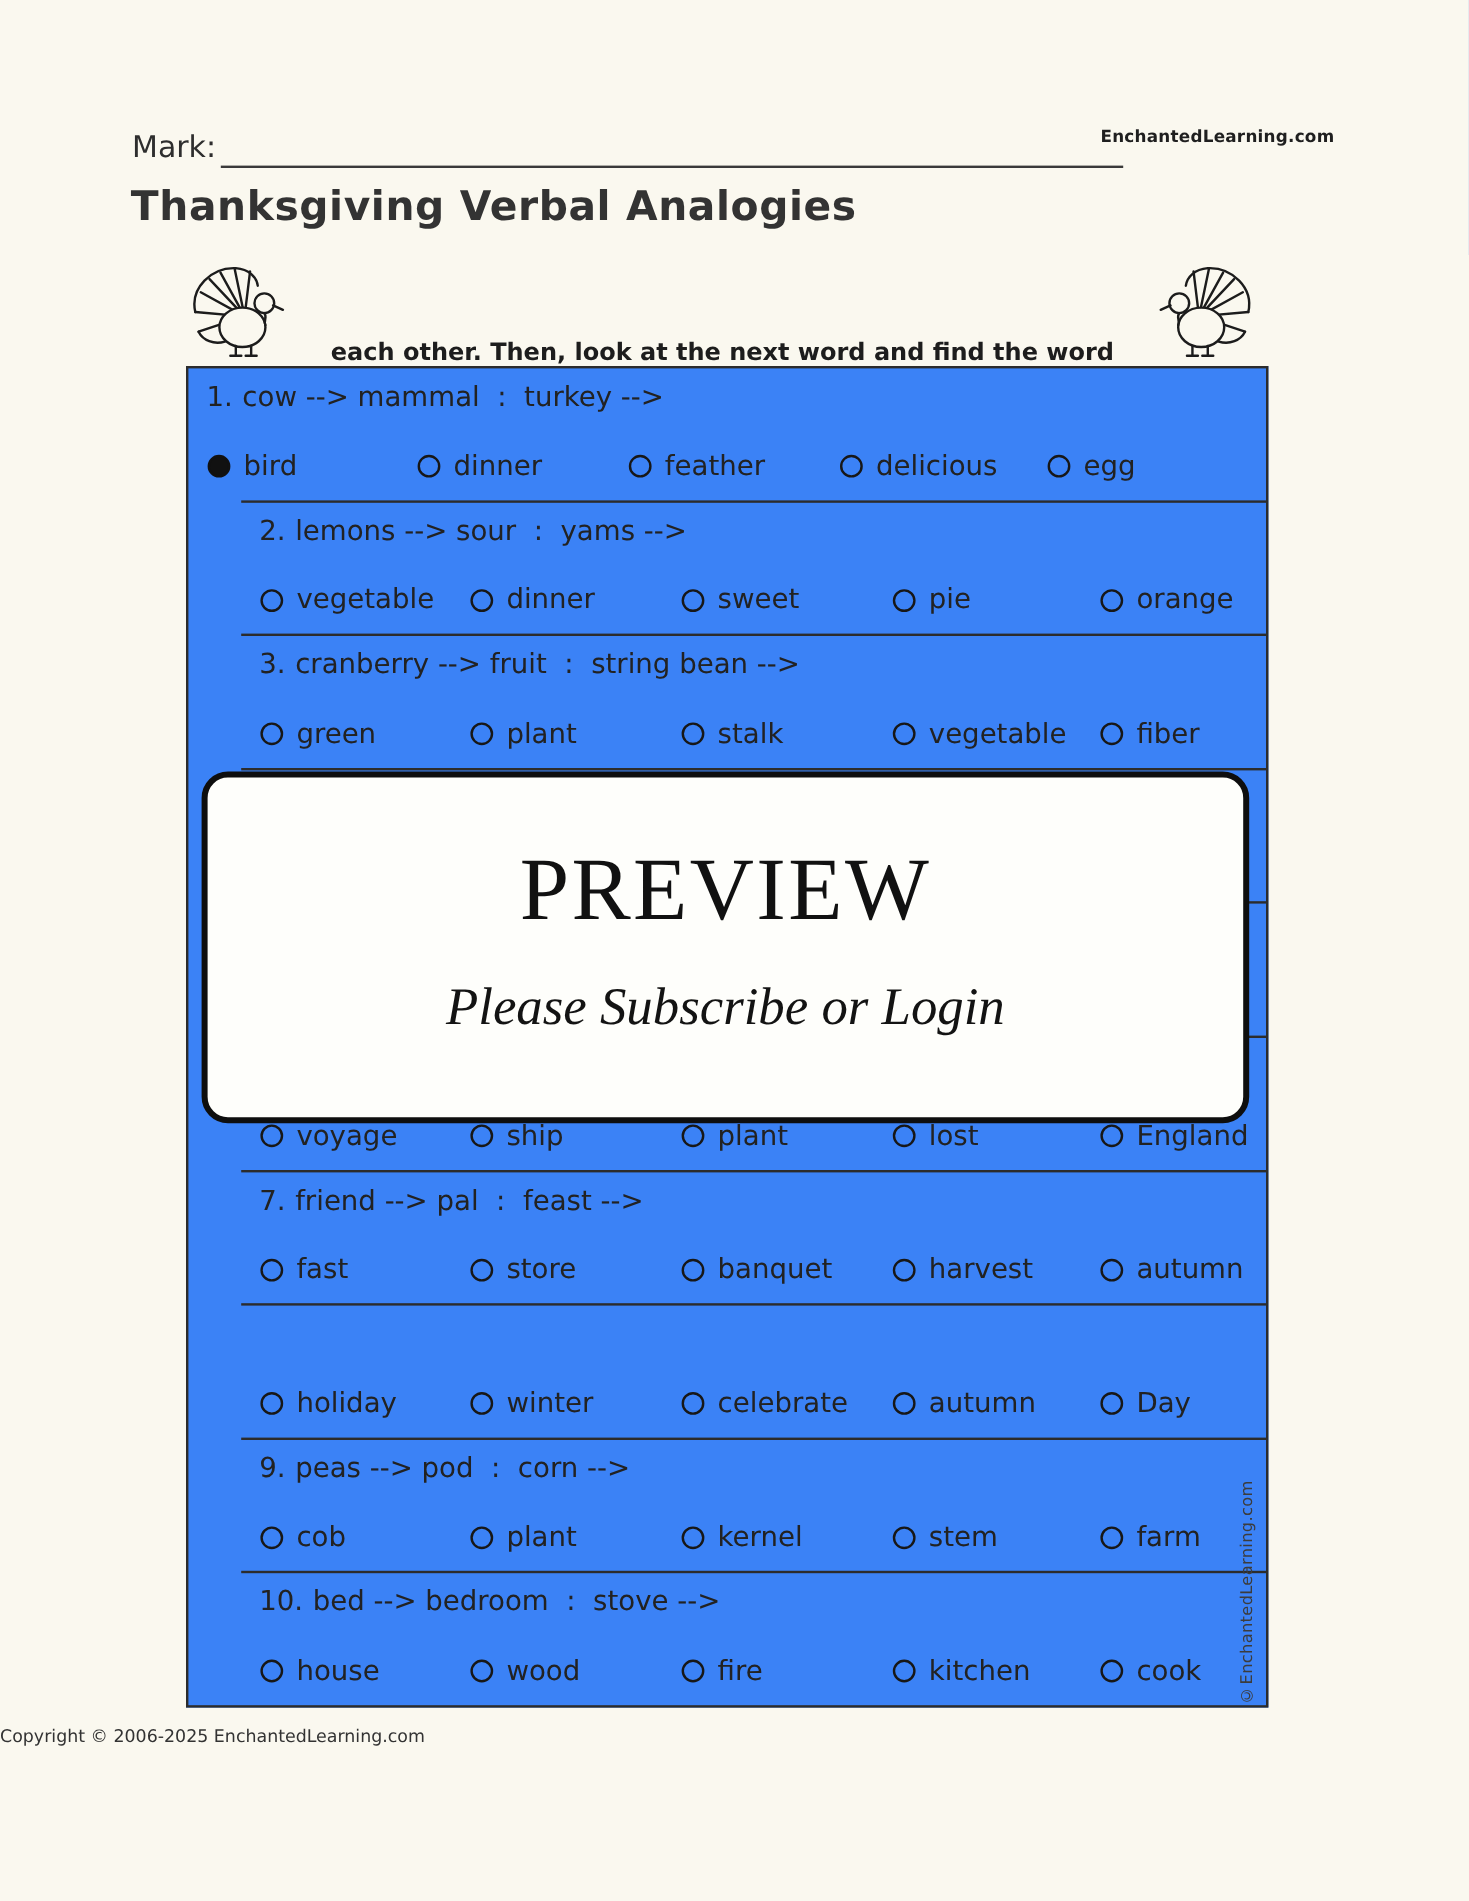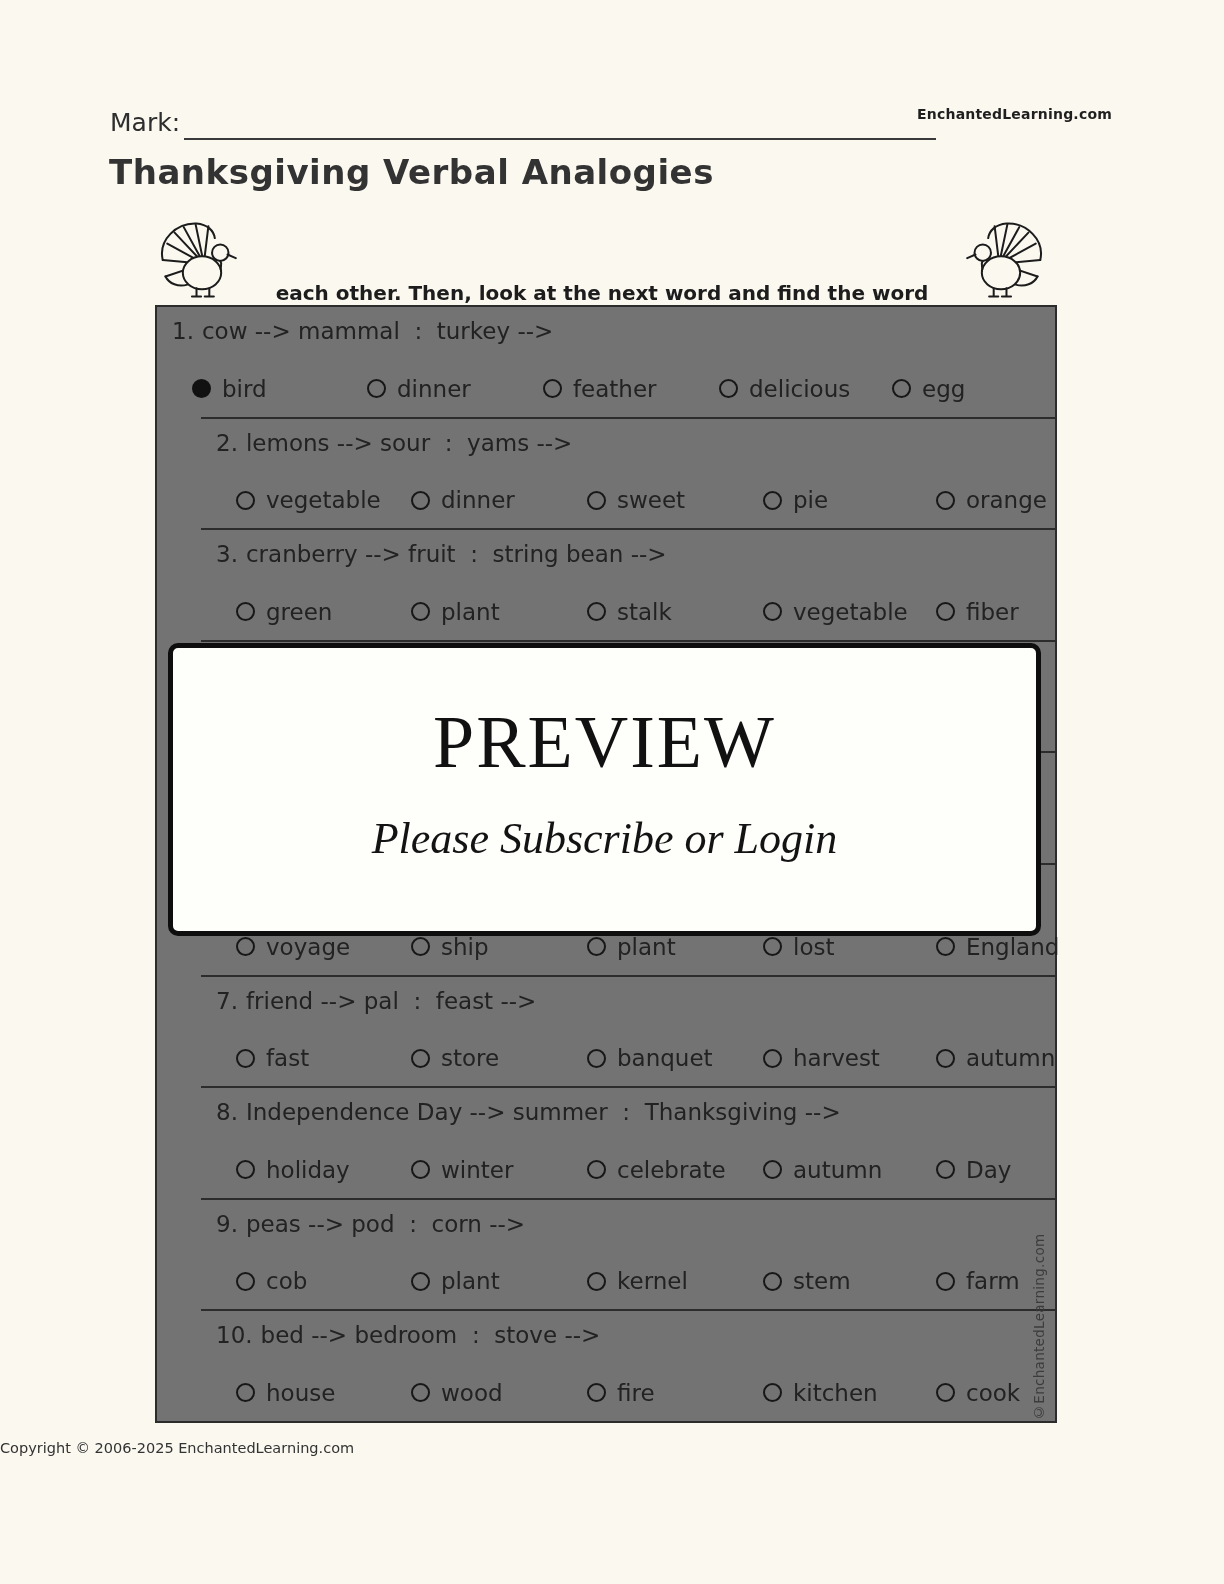--- a/index.html
+++ b/index.html
@@ -53,38 +53,38 @@
   .turkey-left{ left:156px; }
   .turkey-right{ left:955px; transform:scaleX(-1); }
 
   
   .q-table{
     position:absolute; left:155px; top:305px;
     width:902px; height:1118px;
     border:2.5px solid #2c2c2c;
     box-sizing:border-box;
     display:flex; flex-direction:column;
-    background:#737373;
+    background:#3b82f6;
   }
   .q-row{
     flex:1 1 0;
     position:relative;
     display:flex; flex-direction:column;
     box-sizing:border-box;
   }
   .q-row + .q-row{ border-top:2px solid #2c2c2c;margin-left:44px; }
   .prompt-line{
     padding:11px 0 0 15px;
     font-size:23px; color:#222222;
     white-space:pre;
   }
   .q-number{ margin-right:8px; }
   .options{
     margin-top:auto;
-    padding:0 0 15px 35px;
+    padding:0 0 15px 16px;
     display:grid;
     grid-template-columns:175px 176px 176px 173px 1fr;
     align-items:center;
   }
   .option{
     display:flex; align-items:center; gap:11px;
     font-size:23px; color:#222222;
     white-space:pre;
   }
   .radio{
@@ -95,21 +95,21 @@
   }
   .radio.filled{ background:#111111; border-color:#111111; }
 
   
   .preview-box{
     position:absolute; left:168px; top:643px;
     width:873px; height:293px;
     box-sizing:border-box;
     background:#FEFEFB;
     border:5px solid #0e0e0e;
-    border-radius:10px;
+    border-radius:22px;
     text-align:center;
     z-index:5;
   }
   .preview-title{
     margin-top:52px;
     font-family:"Liberation Serif", serif;
     font-size:74px; font-weight:normal;
     letter-spacing:2px; color:#111111;
   }
   .preview-subtitle{
@@ -228,21 +228,20 @@
       <div class="options">
         <span class="option"><span class="radio"></span><span>fast</span></span>
         <span class="option"><span class="radio"></span><span>store</span></span>
         <span class="option"><span class="radio"></span><span>banquet</span></span>
         <span class="option"><span class="radio"></span><span>harvest</span></span>
         <span class="option"><span class="radio"></span><span>autumn</span></span>
       </div>
     </div>
 
     <div class="q-row">
-      <div class="prompt-line"><span class="q-number">8.</span><span>Independence Day --&gt; summer  :  Thanksgiving --&gt;</span></div>
       <div class="options">
         <span class="option"><span class="radio"></span><span>holiday</span></span>
         <span class="option"><span class="radio"></span><span>winter</span></span>
         <span class="option"><span class="radio"></span><span>celebrate</span></span>
         <span class="option"><span class="radio"></span><span>autumn</span></span>
         <span class="option"><span class="radio"></span><span>Day</span></span>
       </div>
     </div>
 
     <div class="q-row">

